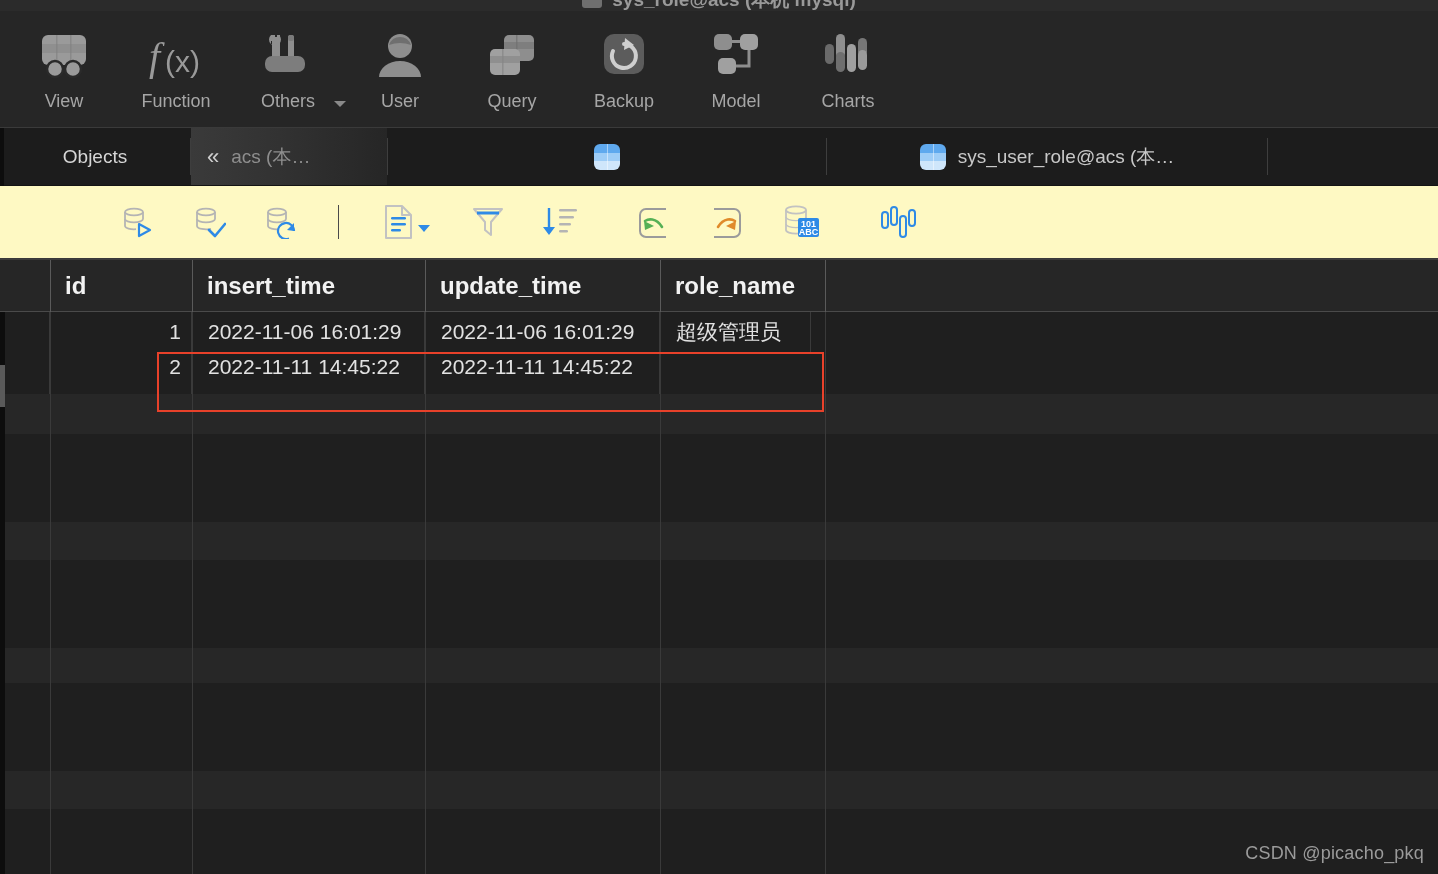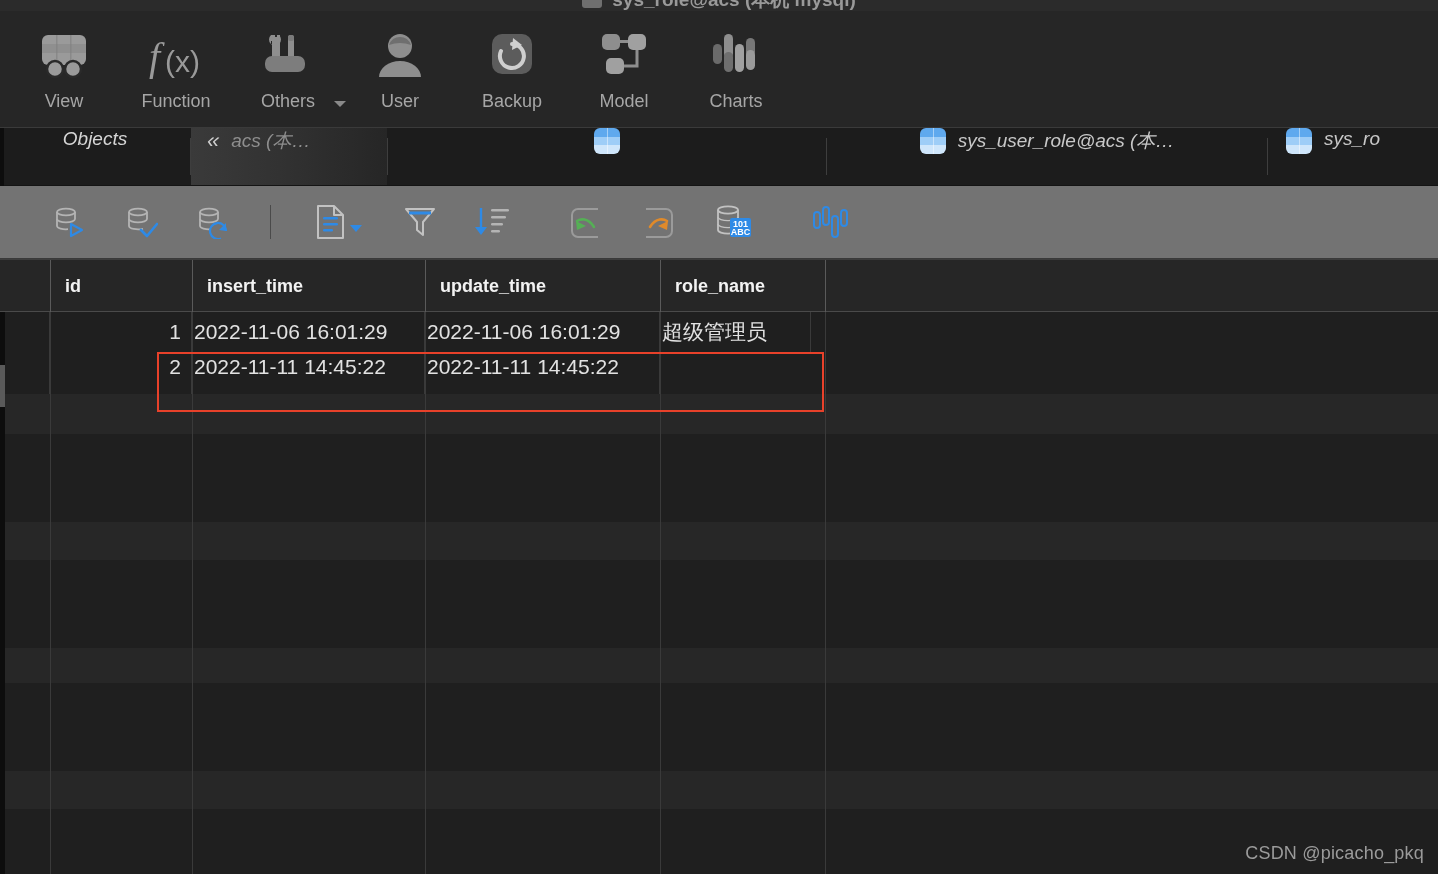--- a/index.html
+++ b/index.html
@@ -53,22 +53,22 @@
   
   .tabbar{
     position:absolute; left:0; top:128px; width:1438px; height:58px;
     background:#1c1c1c; display:flex; align-items:stretch;
     border-bottom:1px solid #141414;
   }
   .tabbar::before{
     content:""; position:absolute; left:0; top:0; width:4px; height:58px; background:#0d0d0d;
   }
   .tab{
-    display:flex; justify-content:center; gap:12px;
-    padding:0 20px; position:relative; color:#c8c8c8; font-size:19px; white-space:nowrap;font-style:italic;
+    display:flex; align-items:center; justify-content:center; gap:12px;
+    padding:0 20px; position:relative; color:#c8c8c8; font-size:19px; white-space:nowrap;
   }
   .tab.objects{ width:190px; color:#d6d6d6; }
   .tab.collapsed{
     width:196px; justify-content:flex-start; gap:14px; padding-left:16px;
     background:linear-gradient(90deg,#3a3a3a 0%,#323232 45%,#262626 100%);
     color:#8e8e8e;
   }
   .tab-sep{ width:1px; background:#3e3e3e; margin:10px 0; }
   .tab-icon{
     width:26px;height:26px;border-radius:6px;flex:none;
@@ -77,22 +77,22 @@
     position:relative; overflow:hidden;
   }
   .tab-icon::after{
     content:""; position:absolute; left:50%; top:0; width:1px; height:100%; background:rgba(255,255,255,.45);
   }
   .chev{ color:#cfcfcf; font-size:22px; letter-spacing:-2px; }
 
   
   .gridbar{
     position:absolute; left:0; top:186px; width:1438px; height:73px;
-    background:#737373; border-bottom:1px solid #3a3a3a;
-    display:flex; align-items:center; padding-left:48px; gap:30px;
+    background:#fef9c3; border-bottom:1px solid #3a3a3a;
+    display:flex; align-items:center; padding-left:116px; gap:30px;
   }
   .gb-btn{ width:42px;height:42px;display:flex;align-items:center;justify-content:center;position:relative; }
   .gb-sep{ width:1px;height:34px;background:#4a4a4a; margin:0 6px; }
   .gb-caret{
     width:0;height:0;border-left:6px solid transparent;border-right:6px solid transparent;
     border-top:7px solid #2e8ae6; margin-left:3px; margin-top:12px;
   }
 
   
   .grid{ position:absolute; left:0; top:259px; width:1438px; height:615px; background:#1e1e1e; overflow:hidden; }
@@ -101,36 +101,36 @@
     position:absolute; left:0; top:106px; width:11px; height:42px;
     background:#5a5a5a; border-radius:0;
   }
 
   .hdr-row{
     position:absolute; left:0; top:0; height:53px; width:1438px;
     background:#262626; border-bottom:1px solid #4a4a4a; border-top:1px solid #3d3d3d;
   }
   .hdr-cell{
     position:absolute; top:0; height:52px; display:flex; align-items:center;
-    color:#f2f2f2; font-size:18px; font-weight:700; padding-left:14px;
+    color:#f2f2f2; font-size:24px; font-weight:700; padding-left:14px;
     border-left:1px solid #5a5a5a;
   }
   .hdr-cell.first{ border-left:none; }
 
   .drow{ position:absolute; left:5px; width:1433px; }
   .drow.alt{ background:#272727; }
   .drow.base{ background:#1f1f1f; }
 
   .cell{
     position:absolute; top:0; height:100%; display:flex; align-items:center;
     color:#e2e2e2; font-size:21px; overflow:hidden; white-space:nowrap;
     border-right:1px solid #3a3a3a;
   }
   .cell.num{ justify-content:flex-end; padding-right:10px; }
-  .cell.txt{ padding-left:2px;text-align:right; }
+  .cell.txt{ padding-left:16px;text-align:right; }
   .cell.rowhdr{ border-right:1px solid #3a3a3a; }
 
   .vline{ position:absolute; top:0; width:1px; background:#3a3a3a; }
 
   .hl-box{
     position:absolute; border:2px solid #e8412a; pointer-events:none;
   }
 
   .watermark{
     position:absolute; right:14px; bottom:10px;
@@ -194,20 +194,33 @@
       <div class="glyph">
         <svg width="52" height="50" viewBox="0 0 52 50">
           <circle cx="26" cy="15" r="12" fill="#8e8e8e"></circle>
           <path d="M26 6 a12 12 0 0 1 11 8 a18 9 0 0 0 -22 0 a12 12 0 0 1 11 -8z" fill="#6f6f6f"></path>
           <path d="M5 46 a21 16 0 0 1 42 0 z" fill="#8e8e8e"></path>
         </svg>
       </div>
       <div class="rlabel">User</div>
     </div>
 
+    <div class="ribbon-item">
+      <div class="glyph">
+        <svg width="56" height="50" viewBox="0 0 56 50">
+          <rect x="20" y="4" width="30" height="26" rx="5" fill="#8e8e8e"></rect>
+          <rect x="20" y="11" width="30" height="7" fill="#7a7a7a" opacity=".8"></rect>
+          <rect x="32" y="4" width="1.5" height="26" fill="#6f6f6f" opacity=".7"></rect>
+          <rect x="6" y="18" width="30" height="26" rx="5" fill="#a0a0a0"></rect>
+          <rect x="6" y="25" width="30" height="7" fill="#8b8b8b" opacity=".8"></rect>
+          <rect x="18" y="18" width="1.5" height="26" fill="#848484" opacity=".7"></rect>
+        </svg>
+      </div>
+      <div class="rlabel">Query</div>
+    </div>
 
     <div class="ribbon-item">
       <div class="glyph">
         <svg width="52" height="50" viewBox="0 0 52 50">
           <rect x="6" y="3" width="40" height="40" rx="10" fill="#5c5c5c"></rect>
           <path d="M26 13 a12 12 0 1 1 -11 7" fill="none" stroke="#cfcfcf" stroke-width="4" stroke-linecap="round"></path>
           <path d="M27 7 l-1 12 10 -5 z" fill="#cfcfcf"></path>
         </svg>
       </div>
       <div class="rlabel">Backup</div>
@@ -258,24 +271,20 @@
       <span class="tab-icon"></span>
     </div>
     <div class="tab-sep"></div>
 
     <div class="tab" style="width:440px">
       <span class="tab-icon"></span>
       <span>sys_user_role@acs (本…</span>
     </div>
     <div class="tab-sep"></div>
 
-    <div class="tab" style="justify-content:flex-start;padding-left:18px">
-      <span class="tab-icon"></span>
-      <span>sys_ro</span>
-    </div>
   </div>
 
   <div class="gridbar">
 
     <div class="gb-btn">
       <svg width="34" height="34" viewBox="0 0 34 34">
         <ellipse cx="14" cy="7" rx="9" ry="3.4" fill="none" stroke="#b4b4b4" stroke-width="1.8"></ellipse>
         <path d="M5 7 v7 a9 3.4 0 0 0 18 0 v-7" fill="none" stroke="#b4b4b4" stroke-width="1.8"></path>
         <path d="M5 14 v7 a9 3.4 0 0 0 11 3.2" fill="none" stroke="#b4b4b4" stroke-width="1.8"></path>
         <path d="M19 19 l11 6 -11 6 z" fill="none" stroke="#2e8ae6" stroke-width="2.2" stroke-linejoin="round"></path>

